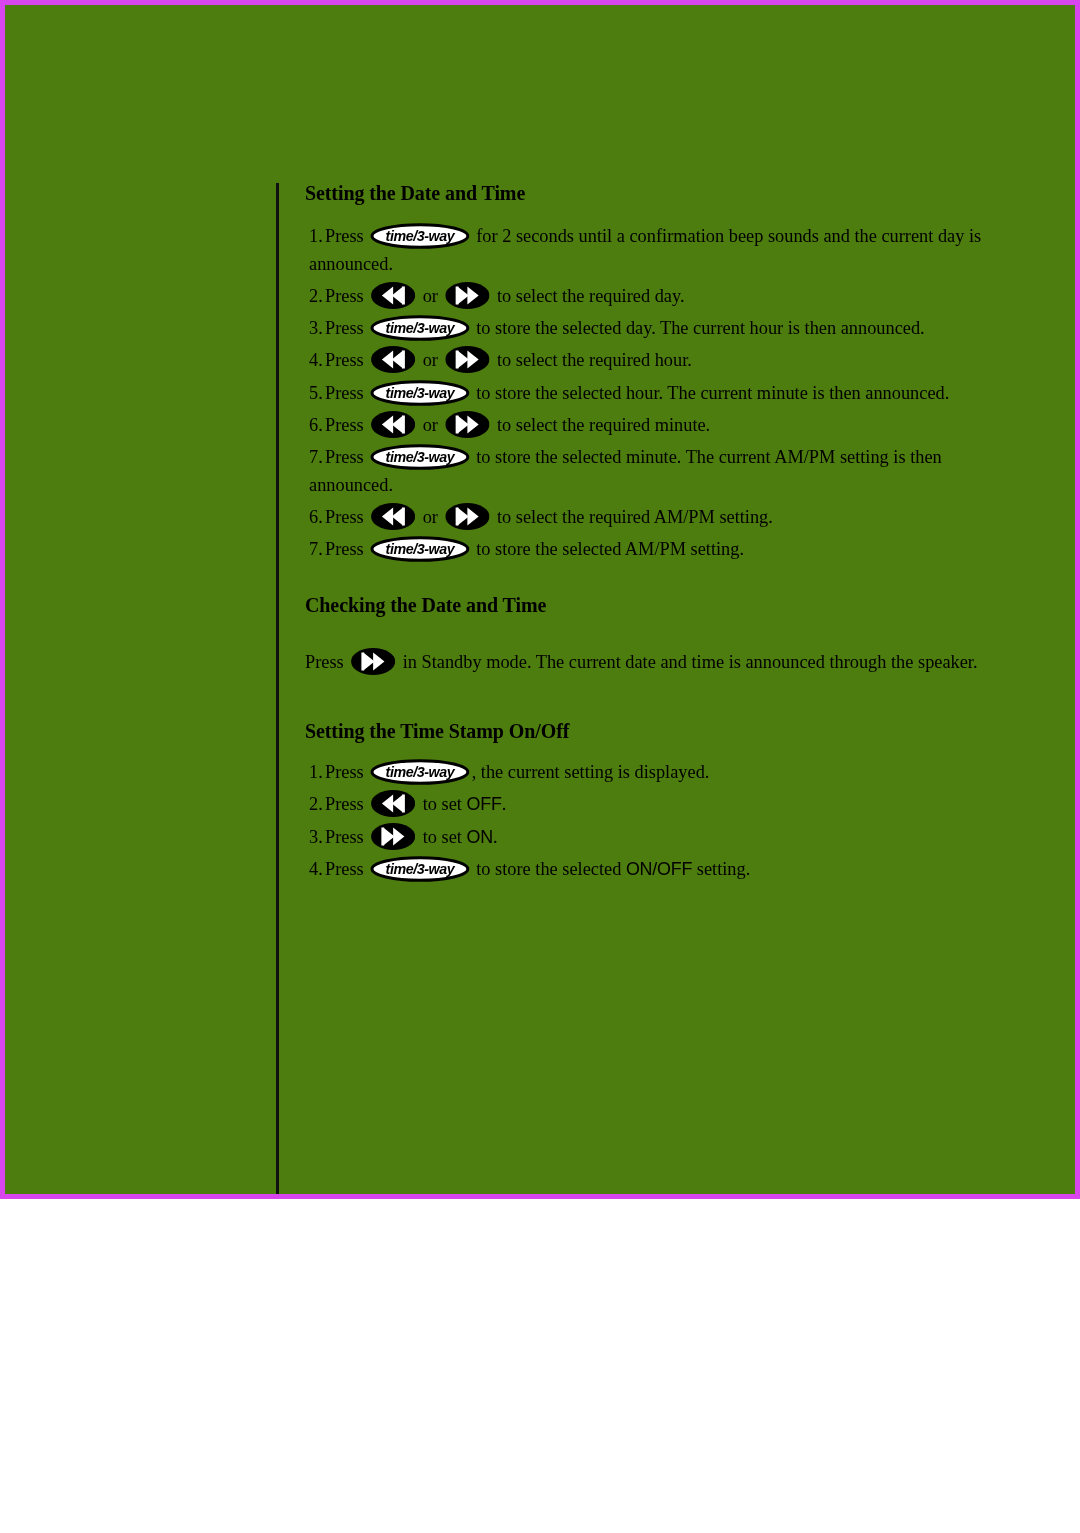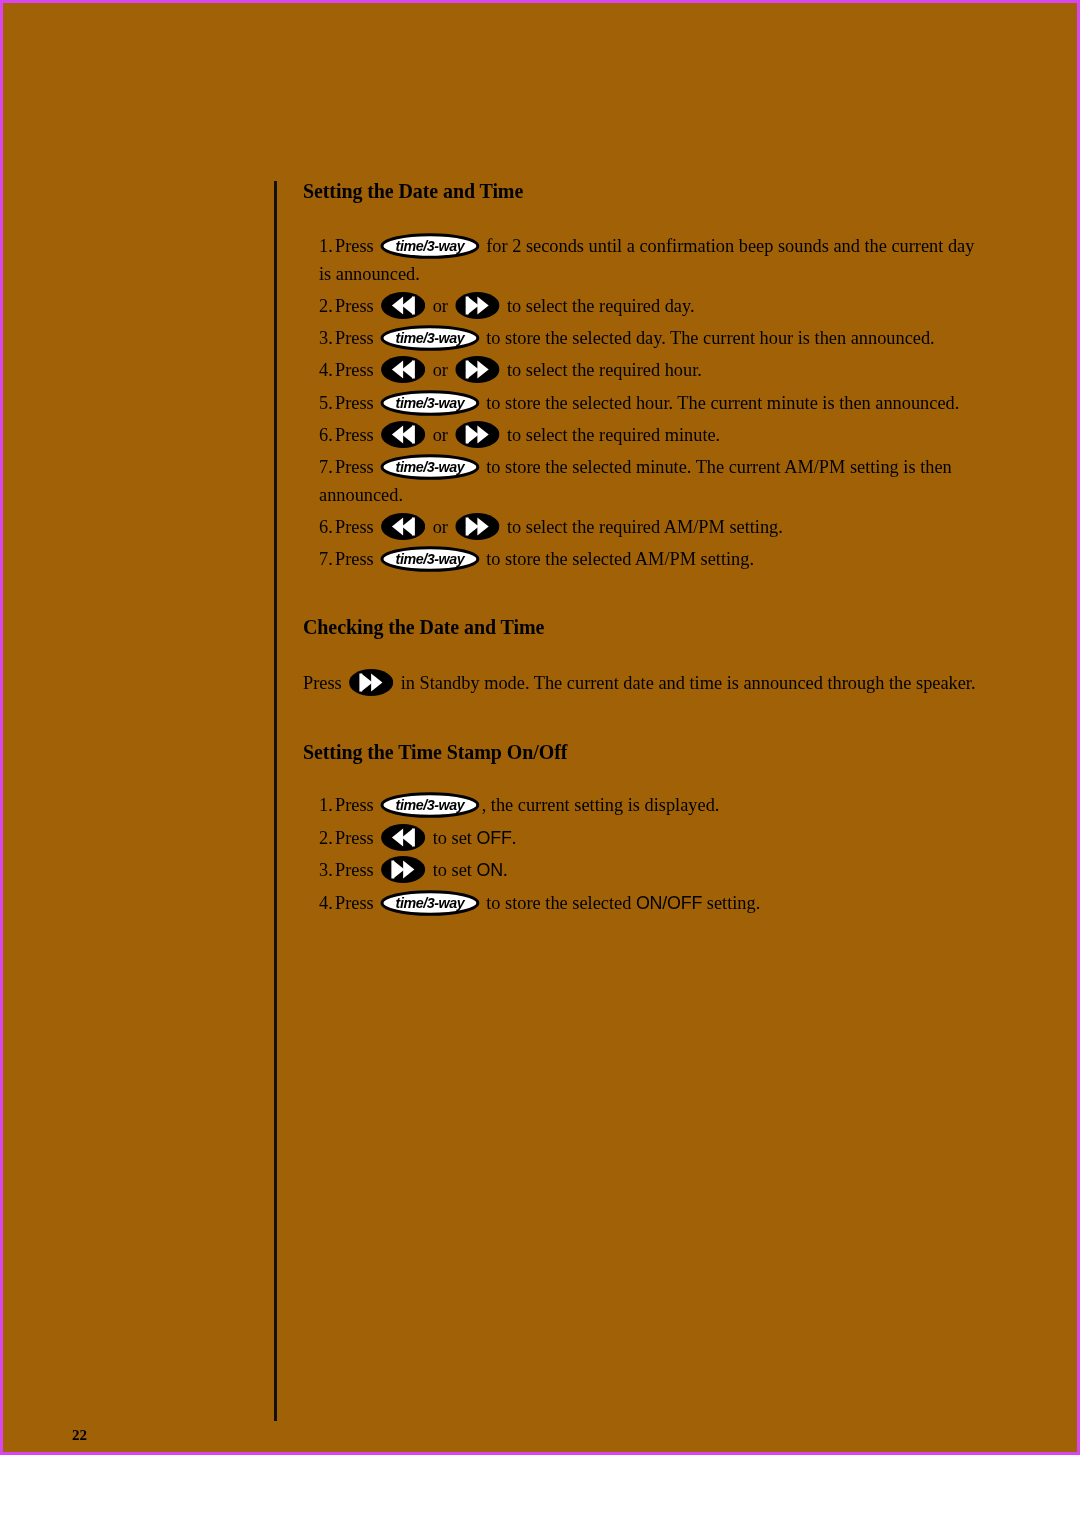--- a/index.html
+++ b/index.html
@@ -5,23 +5,23 @@
 <style>
   html, body {
     margin: 0;
     padding: 0;
     background: #ffffff;
   }
 
   .page {
     position: relative;
     width: 1080px;
-    height: 1455px;
-    background: #a16207;
-    border: 3px solid #d946ef;
+    height: 1199px;
+    background: #4d7c0f;
+    border: 5px solid #d946ef;
     box-sizing: border-box;
     overflow: hidden;
     font-family: "Liberation Serif", "DejaVu Serif", serif;
     color: #000000;
   }
 
   
   .vrule {
     position: absolute;
     left: 271px;
@@ -50,21 +50,21 @@
     transform-origin: left center;
   }
 
   .gap-after-heading { height: 13px; }
   .gap-before-heading { height: 26px; }
   .gap-before-heading2 { height: 24px; }
   .gap-after-heading2 { height: 11px; }
 
   ol.steps, ul.steps {
     list-style: none;
-    margin: 16px;
+    margin: 4px;
     padding: 0;
   }
 
   .step {
     display: block;
     font-size: 19.5px;
     line-height: 1.42;
     white-space: normal;
     margin: 0 0 4.5px 0;
     transform: scaleX(0.94);

